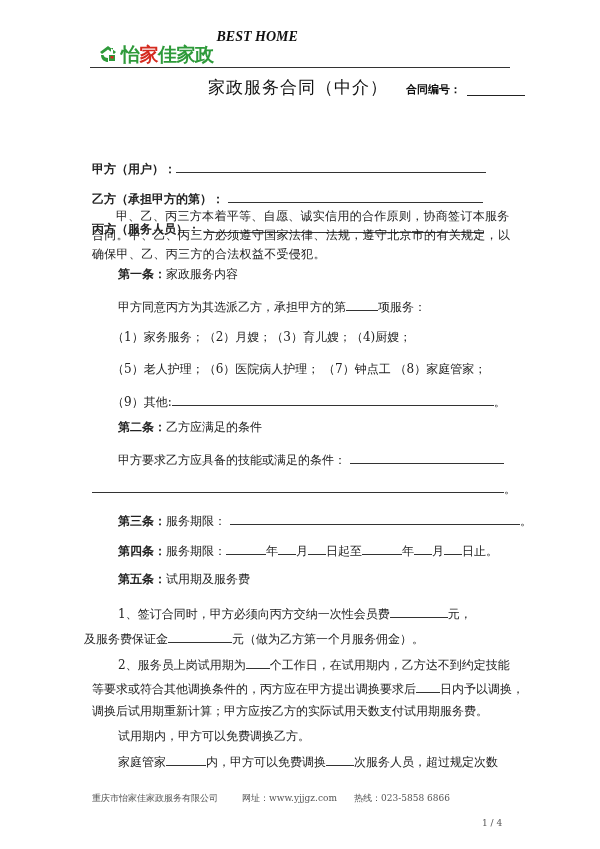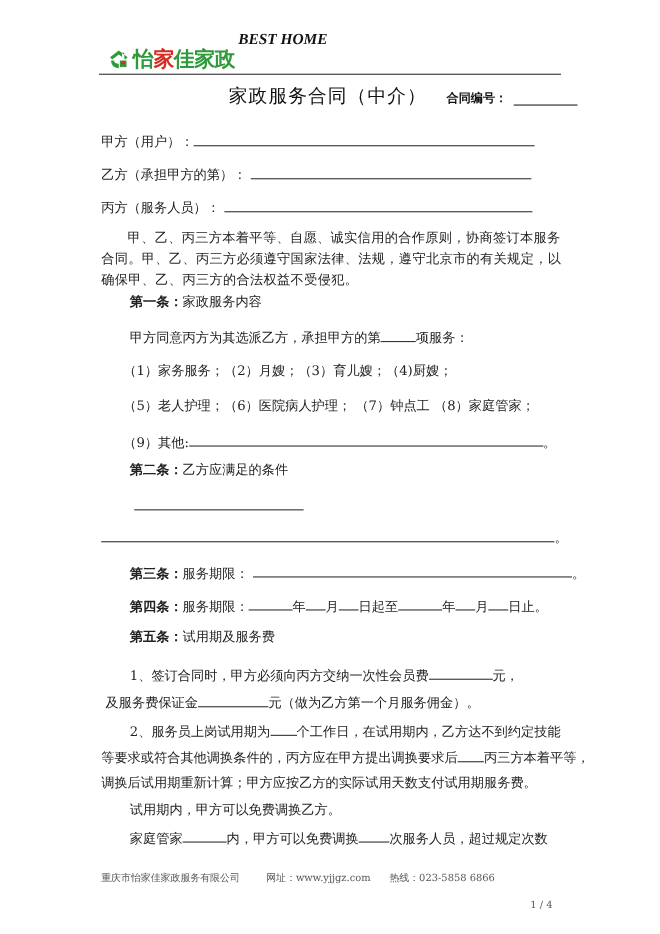--- a/index.html
+++ b/index.html
@@ -13,21 +13,21 @@
   .logo-cn { font-family: "DejaVu Sans", sans-serif; font-size: 19px; line-height: 22px; letter-spacing: -0.5px; color: #2e9a3a; font-weight: bold; }
   .logo-cn .red { color: #d42a1f; }
   .logo-en { font-family: Liberation Serif, serif; font-size: 14px; font-style: italic; font-weight: bold; color: #111; margin-left: 3px; margin-bottom: 20px; }
   .header-rule { left: 90px; top: 67px; width: 420px; height: 1px; background: #333; }
   .title { left: 208px; top: 76px; font-size: 17px; letter-spacing: 1px; color: #111; }
   .contract-no { left: 406px; top: 82px; font-size: 11px; font-weight: bold; color: #111; }
   .contract-no-line { left: 467px; top: 95px; width: 58px; height: 1px; background: #222; }
   .line { font-size: 12px; line-height: 14px; white-space: nowrap; }
   .b { font-weight: bold; }
   .uline { display: inline-block; border-bottom: 1px solid #333; height: 12px; vertical-align: baseline; }
-  .party { left: 92px; font-size: 12px; font-weight: normal; }
+  .party { left: 92px; font-size: 12px; font-weight: bold; margin-top: 40px; }
   .para { left: 92px; width: 420px; font-size: 12px; line-height: 19px; text-indent: 24px; letter-spacing: 0.3px; }
   .footer { top: 792px; font-size: 9px; color: #555; white-space: nowrap; }
 </style>
 </head>
 <body>
 
 <div class="abs logo">
   <span class="logo-icon">
     <svg width="18" height="18" viewBox="0 0 18 18">
       <path d="M9 1 L1 7 L3 9 L9 4.5 L12 6.8 L12 3 L14 3 L14 8.2 L15 9 L17 7 Z" fill="#2e9a3a"></path>
@@ -66,48 +66,48 @@
 <div class="abs line" style="left:112px; top:330px;">（1）家务服务；（2）月嫂；（3）育儿嫂；（4)厨嫂；</div>
 <div class="abs line" style="left:112px; top:362px;">（5）老人护理；（6）医院病人护理；  （7）钟点工 （8）家庭管家；</div>
 <div class="abs line" style="left:112px; top:393px;">
   <span>（9）其他:</span><span class="uline" style="width:322px;"></span><span>。</span>
 </div>
 
 <div class="abs line" style="left:118px; top:420px;">
   <span class="b">第二条：</span><span>乙方应满足的条件</span>
 </div>
 <div class="abs line" style="left:118px; top:451px;">
-  <span class="uline" style="width:154px; margin-left:4px;"></span>
+  <span>甲方要求乙方应具备的技能或满足的条件：</span><span class="uline" style="width:154px; margin-left:4px;"></span>
 </div>
 <div class="abs line" style="left:92px; top:480px;">
   <span class="uline" style="width:412px;"></span><span>。</span>
 </div>
 
 <div class="abs line" style="left:118px; top:512px;">
   <span class="b">第三条：</span><span>服务期限：</span><span class="uline" style="width:290px; margin-left:4px;"></span><span>。</span>
 </div>
 
 <div class="abs line" style="left:118px; top:542px;">
   <span class="b">第四条：</span><span>服务期限：</span><span class="uline" style="width:40px;"></span><span>年</span><span class="uline" style="width:18px;"></span><span>月</span><span class="uline" style="width:18px;"></span><span>日起至</span><span class="uline" style="width:40px;"></span><span>年</span><span class="uline" style="width:18px;"></span><span>月</span><span class="uline" style="width:18px;"></span><span>日止。</span>
 </div>
 
 <div class="abs line" style="left:118px; top:572px;">
   <span class="b">第五条：</span><span>试用期及服务费</span>
 </div>
 <div class="abs line" style="left:118px; top:605px;">
   <span>1、签订合同时，甲方必须向丙方交纳一次性会员费</span><span class="uline" style="width:58px;"></span><span>元，</span>
 </div>
-<div class="abs line" style="left:96px; top:630px;">
+<div class="abs line" style="left:84px; top:630px;">
   <span>及服务费保证金</span><span class="uline" style="width:64px;"></span><span>元（做为乙方第一个月服务佣金）。</span>
 </div>
 <div class="abs line" style="left:118px; top:656px;">
   <span>2、服务员上岗试用期为</span><span class="uline" style="width:24px;"></span><span>个工作日，在试用期内，乙方达不到约定技能</span>
 </div>
 <div class="abs line" style="left:92px; top:680px;">
-  <span>等要求或符合其他调换条件的，丙方应在甲方提出调换要求后</span><span class="uline" style="width:24px;"></span><span>丙三方本着平等，</span>
+  <span>等要求或符合其他调换条件的，丙方应在甲方提出调换要求后</span><span class="uline" style="width:24px;"></span><span>日内予以调换，</span>
 </div>
 <div class="abs line" style="left:92px; top:704px;">调换后试用期重新计算；甲方应按乙方的实际试用天数支付试用期服务费。</div>
 <div class="abs line" style="left:118px; top:729px;">试用期内，甲方可以免费调换乙方。</div>
 <div class="abs line" style="left:118px; top:753px;">
   <span>家庭管家</span><span class="uline" style="width:40px;"></span><span>内，甲方可以免费调换</span><span class="uline" style="width:28px;"></span><span>次服务人员，超过规定次数</span>
 </div>
 
 <div class="abs footer" style="left:92px;">重庆市怡家佳家政服务有限公司</div>
 <div class="abs footer" style="left:242px;">网址：www.yjjgz.com</div>
 <div class="abs footer" style="left:354px;">热线：023-5858 6866</div>

